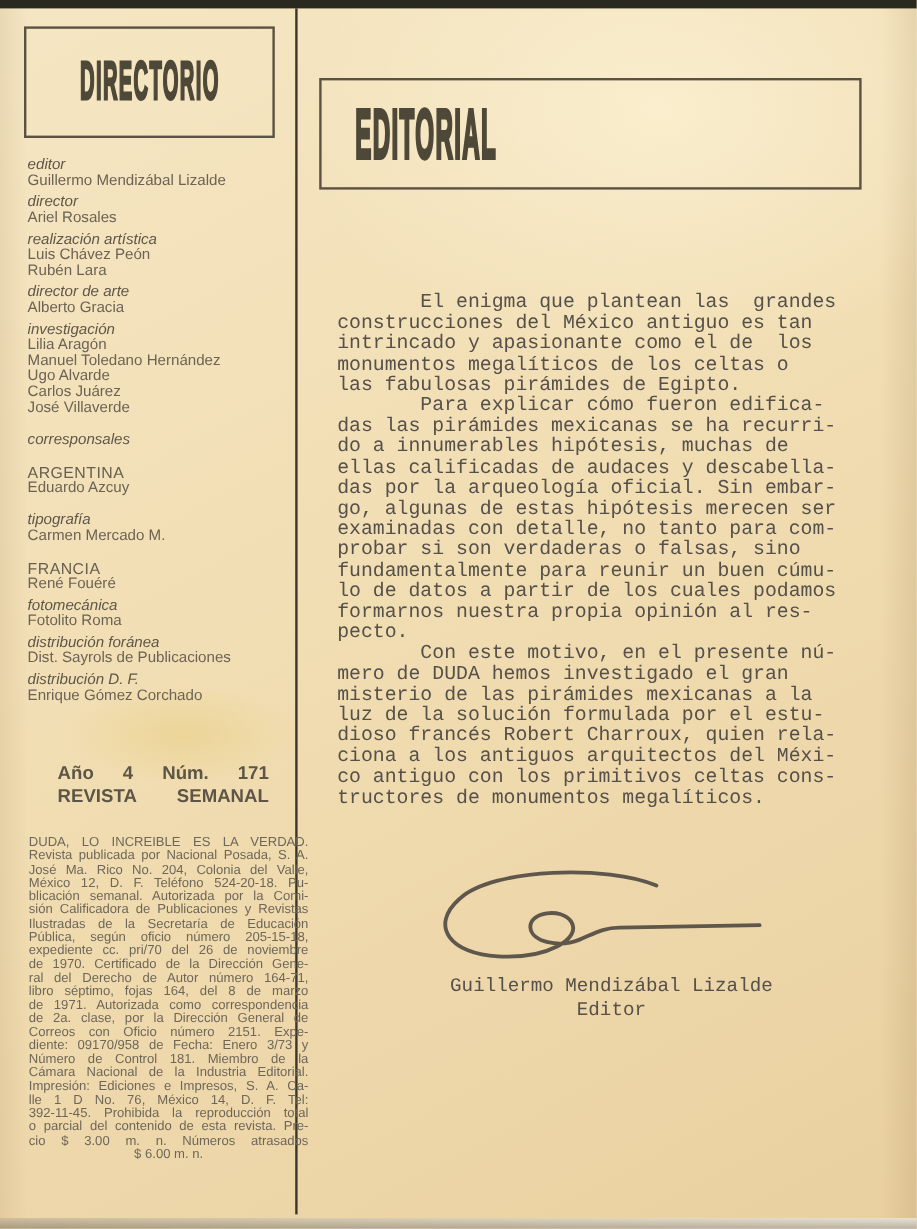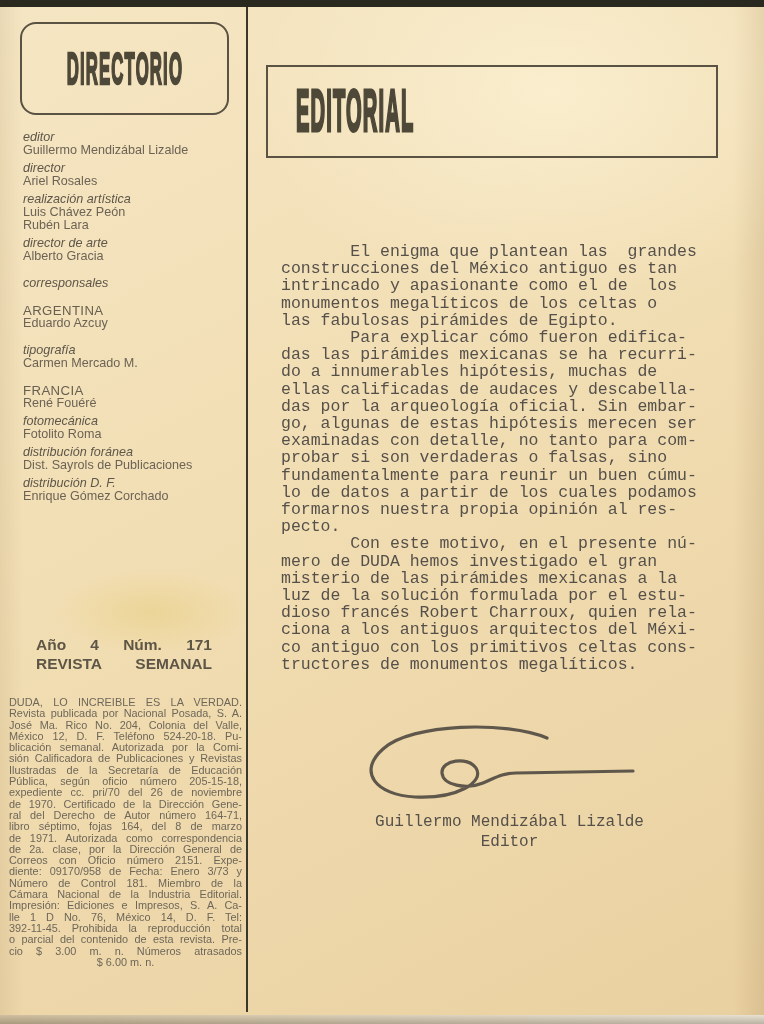--- a/index.html
+++ b/index.html
@@ -11,37 +11,37 @@
       radial-gradient(430px 300px at 72% 9%, rgba(255,248,222,0.55), transparent 72%),
       linear-gradient(to right, rgba(130,95,50,0.10), rgba(130,95,50,0) 3%, rgba(130,95,50,0) 96%, rgba(130,95,50,0.14)),
       linear-gradient(152deg, #f5e6c3 0%, #f1ddb2 48%, #e9d0a0 100%);
   }
   .top-band{position:absolute;top:0;left:0;width:764px;height:7px;background:#2a291f;}
   .divider{position:absolute;left:246px;top:7px;width:2px;height:1005px;background:#3c372b;}
   .bottom-edge{position:absolute;left:0;bottom:0;width:764px;height:9px;
     background:linear-gradient(to bottom, rgba(80,70,50,0), rgba(80,70,50,0.30)),
                linear-gradient(to right,#cfbf9f,#e8e2d4);}
   .box{position:absolute;border:2px solid #5a5242;box-sizing:border-box;}
-  .box-dir{left:20px;top:22px;width:209px;height:93px;display:flex;align-items:center;justify-content:center;border-radius:16px;}
+  .box-dir{left:20px;top:22px;width:209px;height:93px;display:flex;align-items:center;justify-content:center;}
   .box-ed{left:266px;top:23px;width:452px;height:93px;display:flex;align-items:center;margin-top:42px;}
   .t-dir{font-weight:bold;font-size:30px;letter-spacing:2px;color:#4e4838;
     -webkit-text-stroke:1.6px #4e4838;transform:scale(0.56,1.5);white-space:nowrap;}
   .t-ed{font-weight:bold;font-size:36px;letter-spacing:2px;color:#4e4838;
     -webkit-text-stroke:2px #4e4838;transform:scale(0.56,1.62);transform-origin:left center;
     margin-left:28px;white-space:nowrap;}
   .directory{position:absolute;left:23px;top:131px;width:216px;
     font-size:12.6px;line-height:13px;color:#6c6355;}
   .sec{margin-bottom:5px;}
   .lbl{font-style:italic;color:#5d5649;}
   .cty{font-size:13.2px;letter-spacing:0.4px;color:#675f4f;}
   .gap{margin-top:14px;}
-  .issue{position:absolute;left:36px;top:636px;width:176px;
+  .issue{position:absolute;left:48px;top:636px;width:176px;
     font-weight:bold;font-size:15.5px;line-height:18.5px;color:#5d5646;}
   .issue-row{display:flex;justify-content:space-between;}
-  .fineprint{position:absolute;left:9px;top:697px;width:233px;
+  .fineprint{position:absolute;left:24px;top:697px;width:233px;
     font-size:10.9px;line-height:11.3px;color:#6e6759;}
   .fp-line{text-align:justify;text-align-last:justify;}
   .fp-last{text-align:center;text-align-last:center;}
   .body-text{position:absolute;left:281px;top:243px;width:462px;
     font-family:"Liberation Mono","DejaVu Sans Mono",monospace;
     font-size:16.5px;line-height:17.2px;white-space:pre;color:#55504a;}
   .signature{position:absolute;left:282px;top:724px;width:455px;text-align:center;color:#55504a;}
   .signature svg{display:block;margin:0 auto 8px;transform:translateX(-14px);}
   .sig-name,.sig-title{font-family:"Liberation Mono","DejaVu Sans Mono",monospace;
     font-size:16px;line-height:20px;}
@@ -66,20 +66,28 @@
     <div class="nm">Ariel Rosales</div>
   </div>
   <div class="sec">
     <div class="lbl">realización artística</div>
     <div class="nm">Luis Chávez Peón</div>
     <div class="nm">Rubén Lara</div>
   </div>
   <div class="sec">
     <div class="lbl">director de arte</div>
     <div class="nm">Alberto Gracia</div>
+  </div>
+  <div class="sec">
+    <div class="lbl">investigación</div>
+    <div class="nm">Lilia Aragón</div>
+    <div class="nm">Manuel Toledano Hernández</div>
+    <div class="nm">Ugo Alvarde</div>
+    <div class="nm">Carlos Juárez</div>
+    <div class="nm">José Villaverde</div>
   </div>
   <div class="sec gap">
     <div class="lbl">corresponsales</div>
   </div>
   <div class="sec gap">
     <div class="cty">ARGENTINA</div>
     <div class="nm">Eduardo Azcuy</div>
   </div>
   <div class="sec gap">
     <div class="lbl">tipografía</div>

